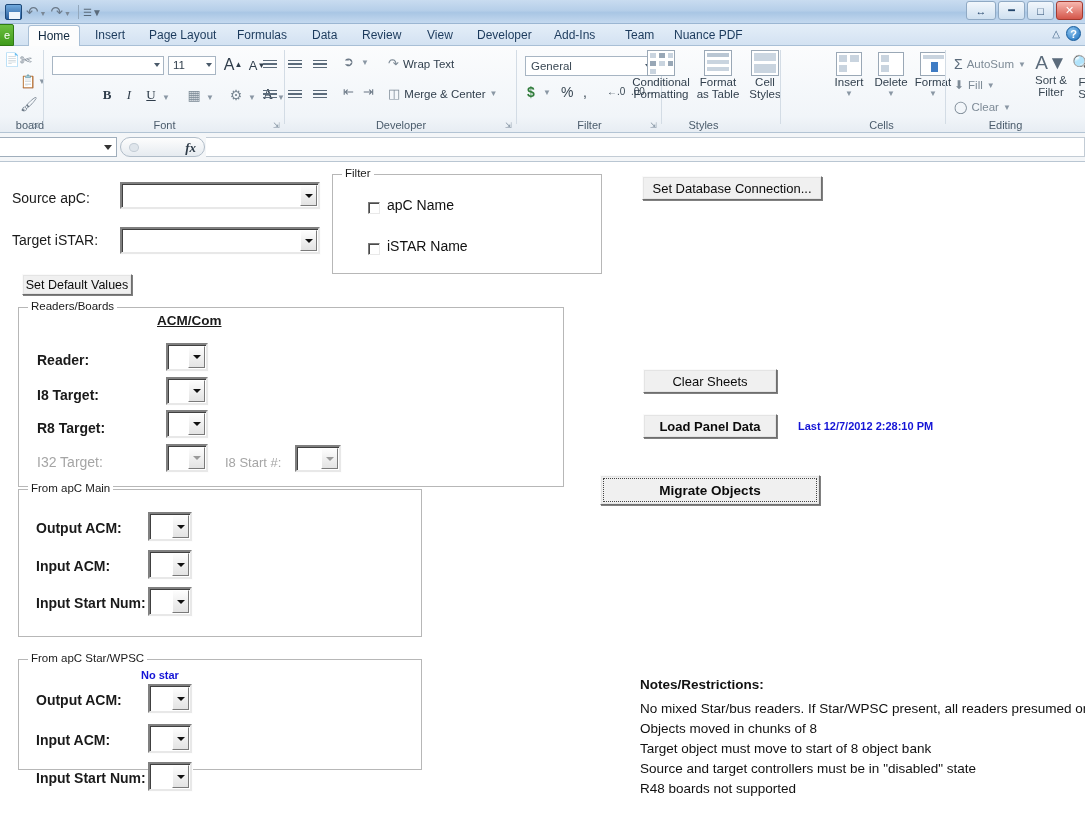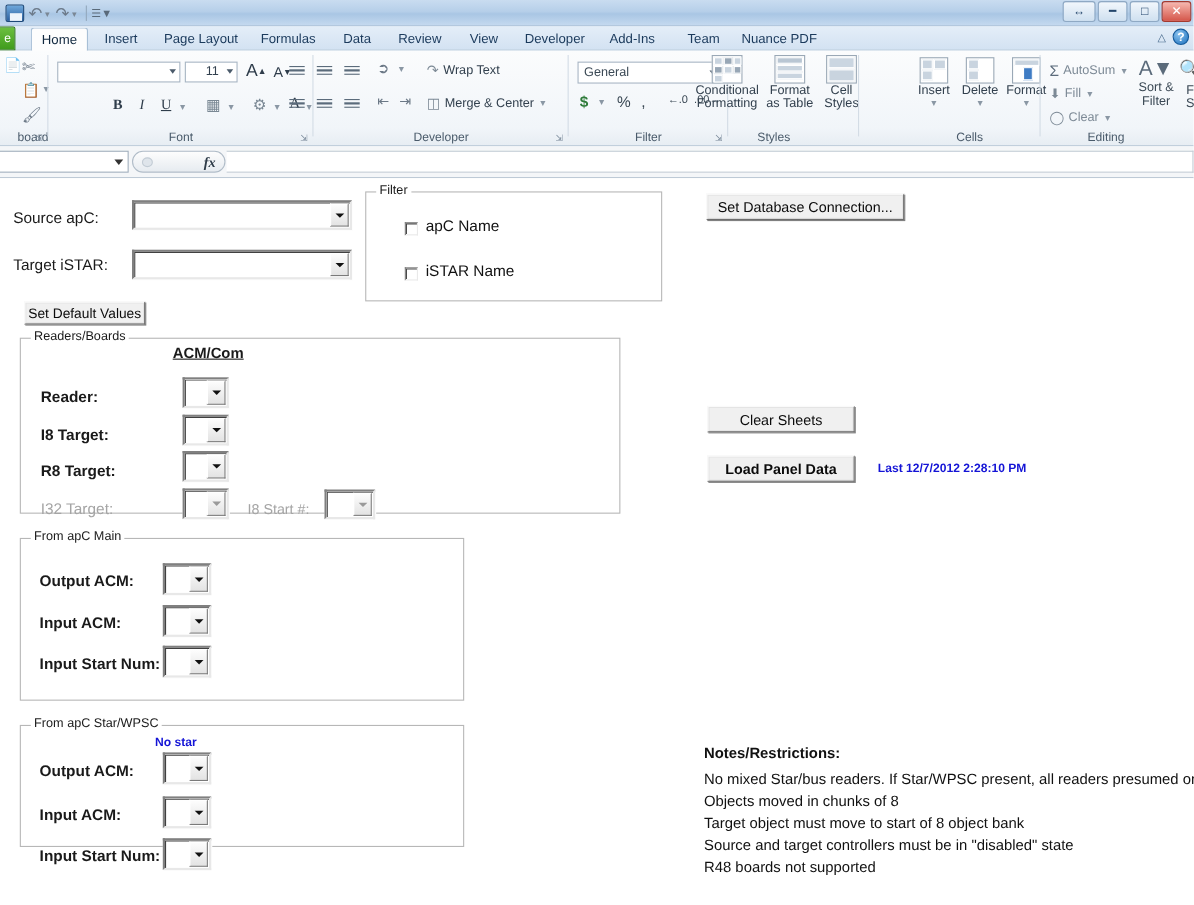--- a/index.html
+++ b/index.html
@@ -109,21 +109,21 @@
   #g-clip { left: -30px; width: 74px; }
   
   #g-font { left: 44px; width: 241px; }
   .fontname {
     position: absolute; left: 8px; top: 10px; width: 112px; height: 19px;
     background: #fff; border: 1px solid #a7b5c3;
   }
   .fontsize {
     position: absolute; left: 124px; top: 10px; width: 48px; height: 19px;
     background: #fff; border: 1px solid #a7b5c3; font-size: 11.5px;
-    color: #32404e; padding: 2px 0 0 18px;
+    color: #32404e; padding: 2px 0 0 4px;
   }
   .ddarrow-sm {
     position: absolute; right: 3px; top: 6px; width: 0; height: 0;
     border-left: 3.5px solid transparent; border-right: 3.5px solid transparent;
     border-top: 4px solid #4a5a6a;
   }
   .fbtn {
     position: absolute; display: flex; align-items: center; justify-content: center;
     height: 21px; font-size: 13px; color: #2f3d4b;
   }
@@ -522,21 +522,21 @@
   <div class="frame" style="left:332px; top:12px; width:270px; height:100px;">
     <span class="cap">Filter</span>
     <span class="cbx" style="left:35px; top:27px;"></span>
     <span style="position:absolute;left:54px;top:22px;font-size:14px;color:#111;">apC Name</span>
     <span class="cbx" style="left:35px; top:68px;"></span>
     <span style="position:absolute;left:54px;top:63px;font-size:14px;color:#111;">iSTAR Name</span>
   </div>
 
   <div class="btn3d" style="left:642px; top:14px; width:180px; height:24px; font-size:13px;">Set Database Connection...</div>
 
-  <div class="frame" style="left:18px; top:145px; width:546px; height:160px;">
+  <div class="frame" style="left:18px; top:145px; width:546px; height:180px;">
     <span class="cap">Readers/Boards</span>
 
     <span class="lbl bold underline" style="left:138px; top:5px; font-size:13.5px;">ACM/Com</span>
 
     <span class="lbl bold" style="left:18px; top:44px;">Reader:</span>
     <span class="combo" style="left:147px; top:35px; width:42px; height:28px;">
       <span class="btn">
           <i></i>
         </span>
     </span>
@@ -567,20 +567,23 @@
       <span class="btn">
           <i></i>
         </span>
     </span>
   </div>
 
   <div class="btn3d" style="left:643px; top:207px; width:134px; height:24px;">Clear Sheets</div>
   <div class="btn3d bold" style="left:643px; top:252px; width:134px; height:24px;">Load Panel Data</div>
   <div class="blue" style="position:absolute; left:798px; top:258px;">Last 12/7/2012 2:28:10 PM</div>
 
+  <div class="btn3d bold focus" style="left:600px; top:313px; width:220px; height:30px; font-size:13.5px;">
+    <span>Migrate Objects</span>
+  </div>
 
   <div class="frame" style="left:18px; top:327px; width:404px; height:148px;">
     <span class="cap">From apC Main</span>
 
     <span class="lbl bold" style="left:17px; top:30px;">Output ACM:</span>
     <span class="combo" style="left:129px; top:22px; width:44px; height:29px;">
       <span class="btn">
           <i></i>
         </span>
     </span>

